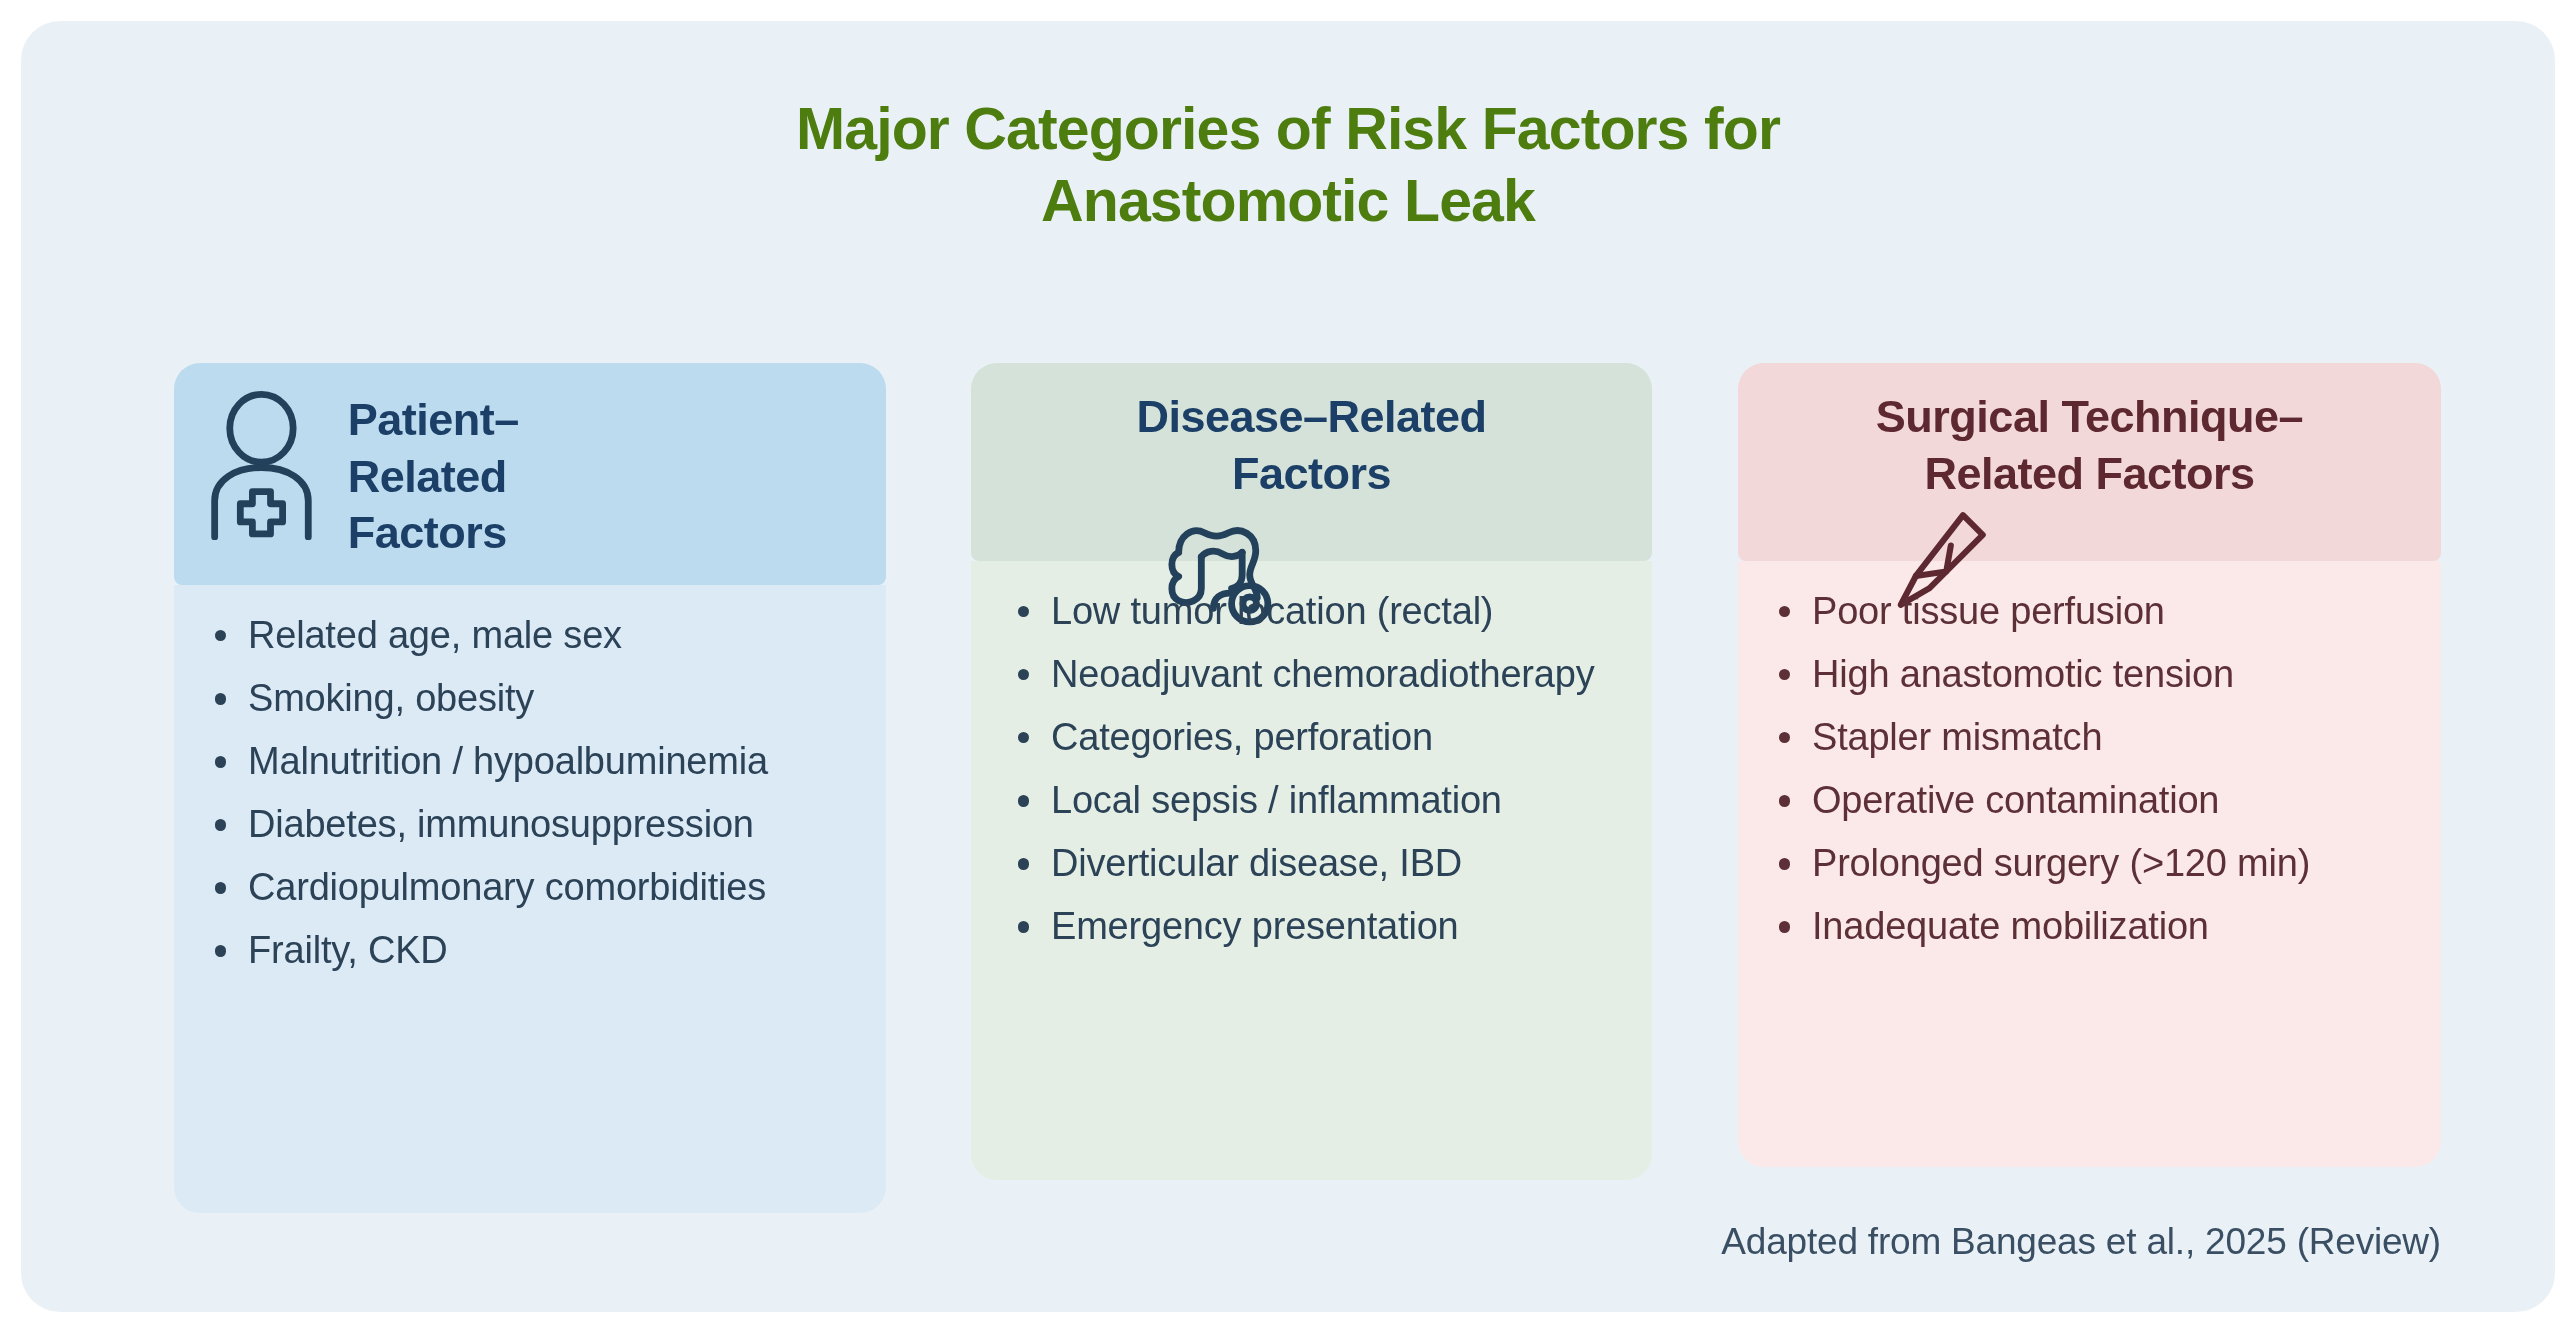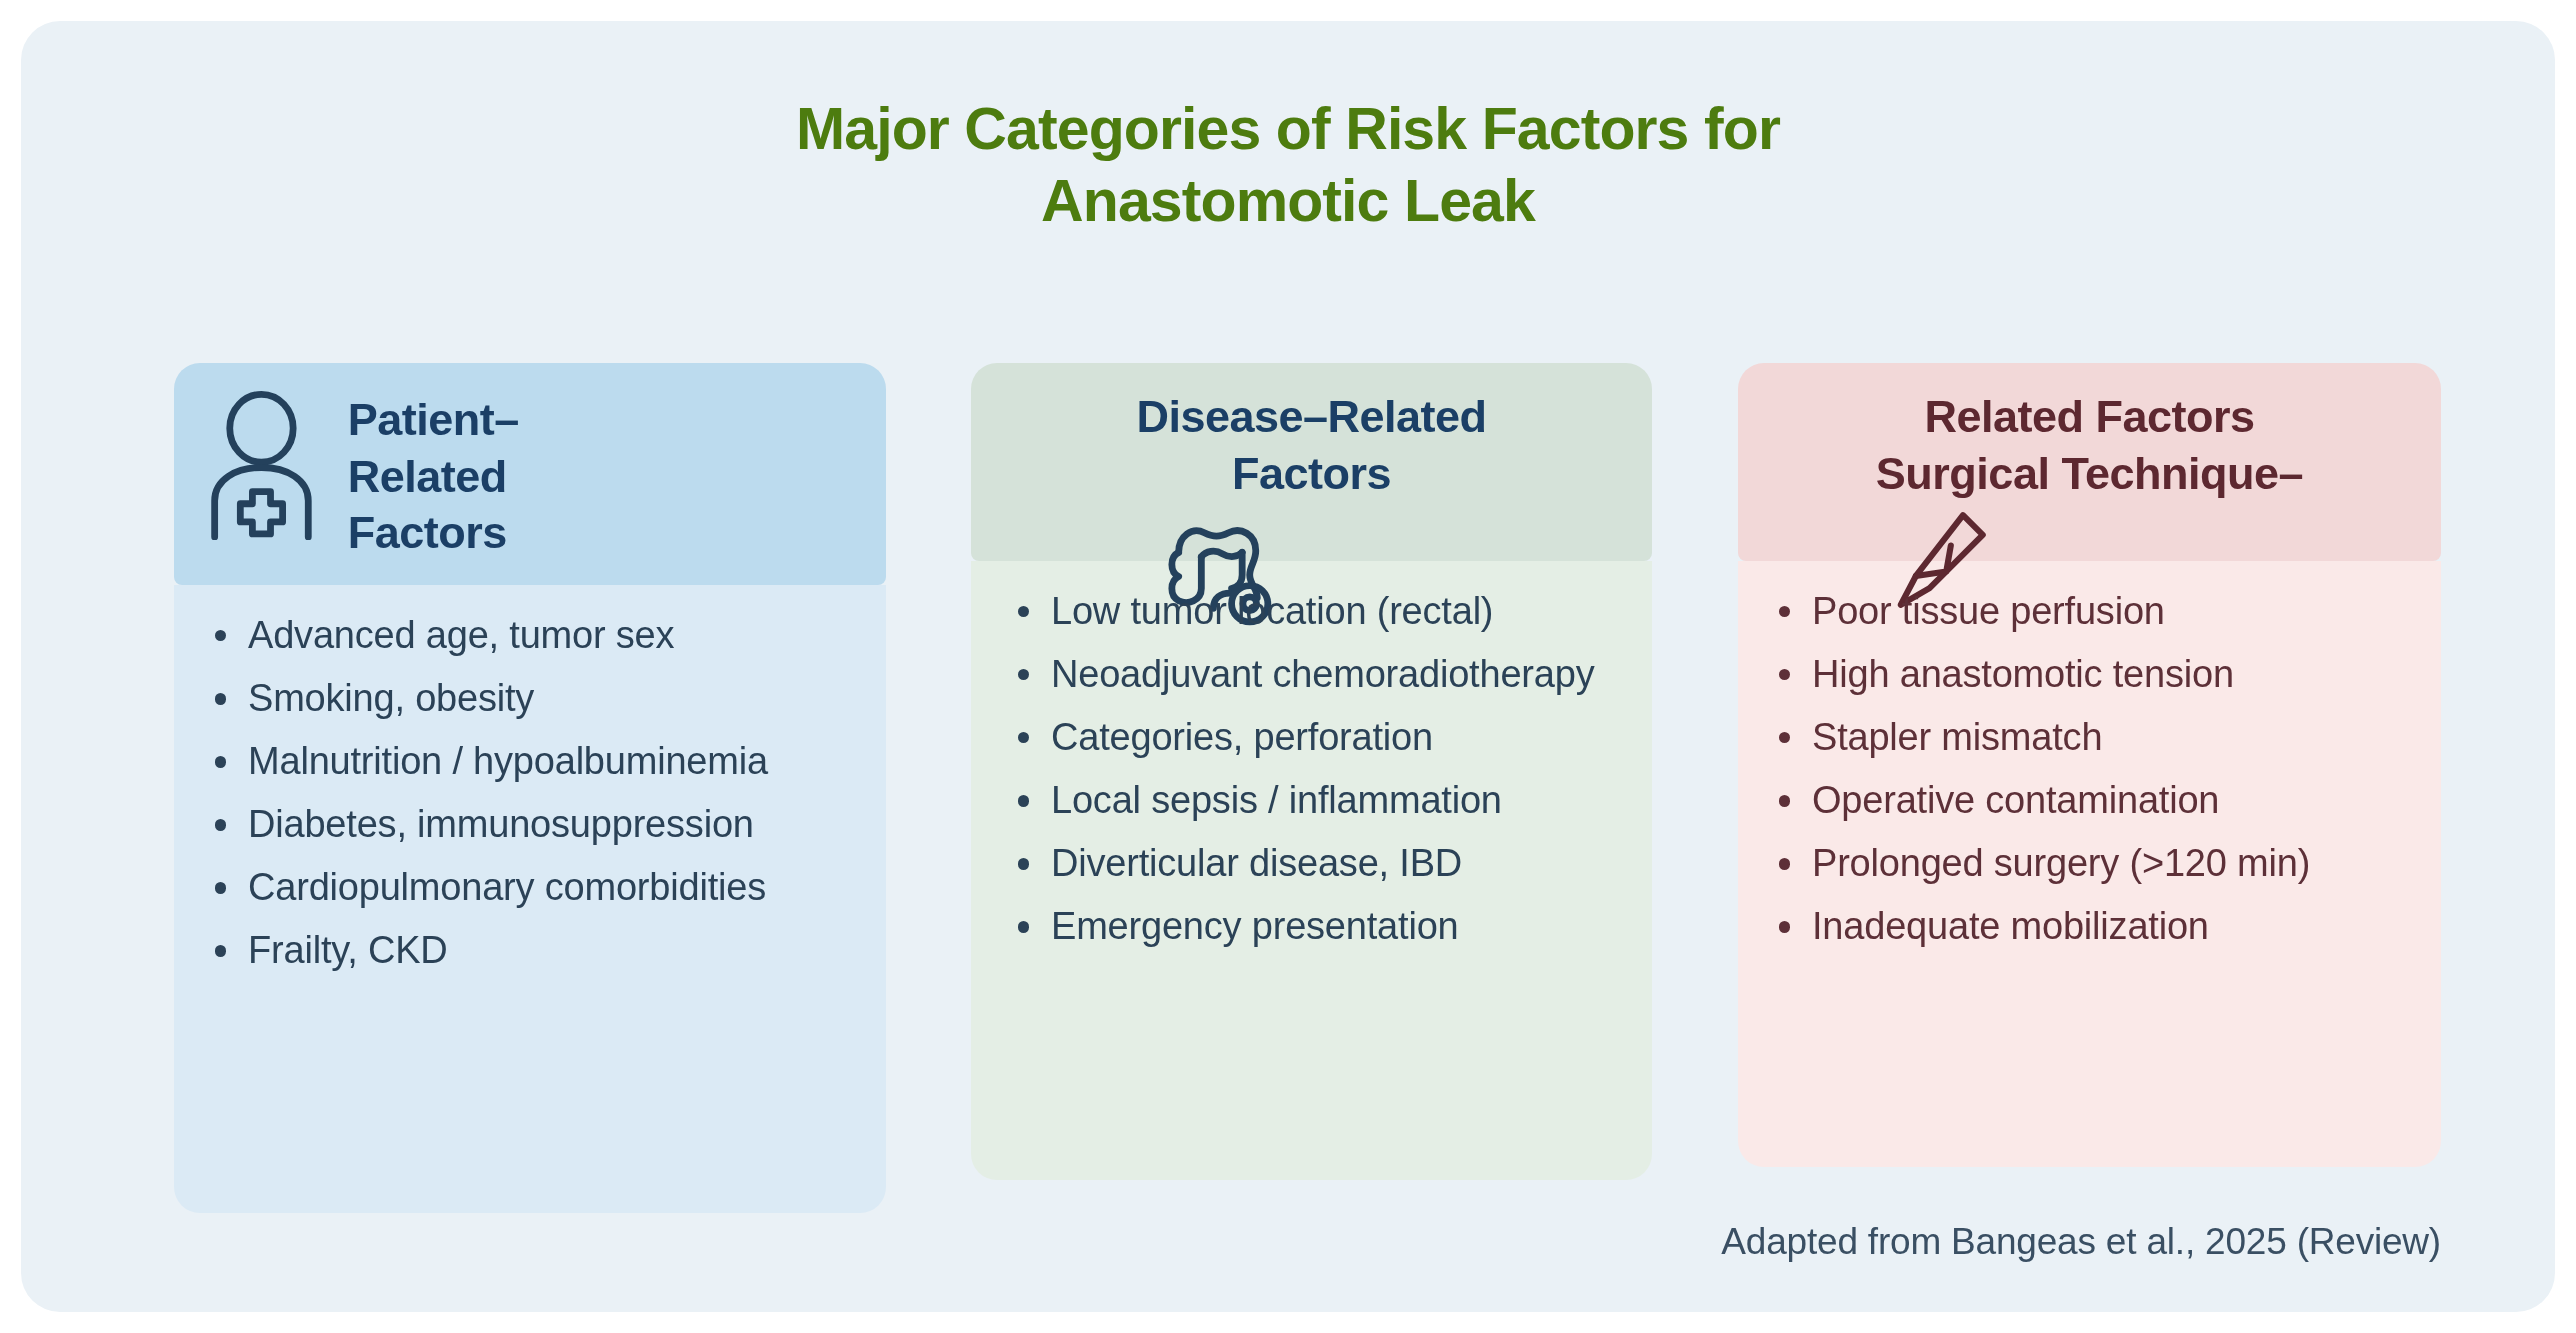--- a/index.html
+++ b/index.html
@@ -179,21 +179,21 @@
           </span>
           <div class="head-title">
             <span class="hl">Patient–</span>
             <span class="hl">Related</span>
             <span class="hl">Factors</span>
           </div>
         </div>
       </div>
       <div class="card-body">
         <ul class="bullets">
-          <li>Advanced age, tumor sex</li>
+          <li>Related age, male sex</li>
           <li>Smoking, obesity</li>
           <li>Malnutrition / hypoalbuminemia</li>
           <li>Diabetes, immunosuppression</li>
           <li>Cardiopulmonary comorbidities</li>
           <li>Frailty, CKD</li>
         </ul>
       </div>
     </div>
 
     <div class="card card-2">
@@ -226,22 +226,22 @@
           <li>Diverticular disease, IBD</li>
           <li>Emergency presentation</li>
         </ul>
       </div>
     </div>
 
     <div class="card card-3">
       <div class="card-head">
         <div class="head-center">
           <div class="head-title">
+            <span class="hl">Surgical Technique–</span>
             <span class="hl">Related Factors</span>
-            <span class="hl">Surgical Technique–</span>
           </div>
           <span class="icon icon-float-center" style="margin-left:-203px; top:114px;">
             <svg width="114" height="114" viewBox="0 0 150 150" fill="none" stroke="#5d2830" stroke-width="8" stroke-linecap="round" stroke-linejoin="round">
               <path d="M100 16 L126 42 L56 112 L18 134 L38 96 Z"></path>
               <path d="M38 96 L78 90 L84 56"></path>
             </svg>
           </span>
         </div>
       </div>
       <div class="card-body">

